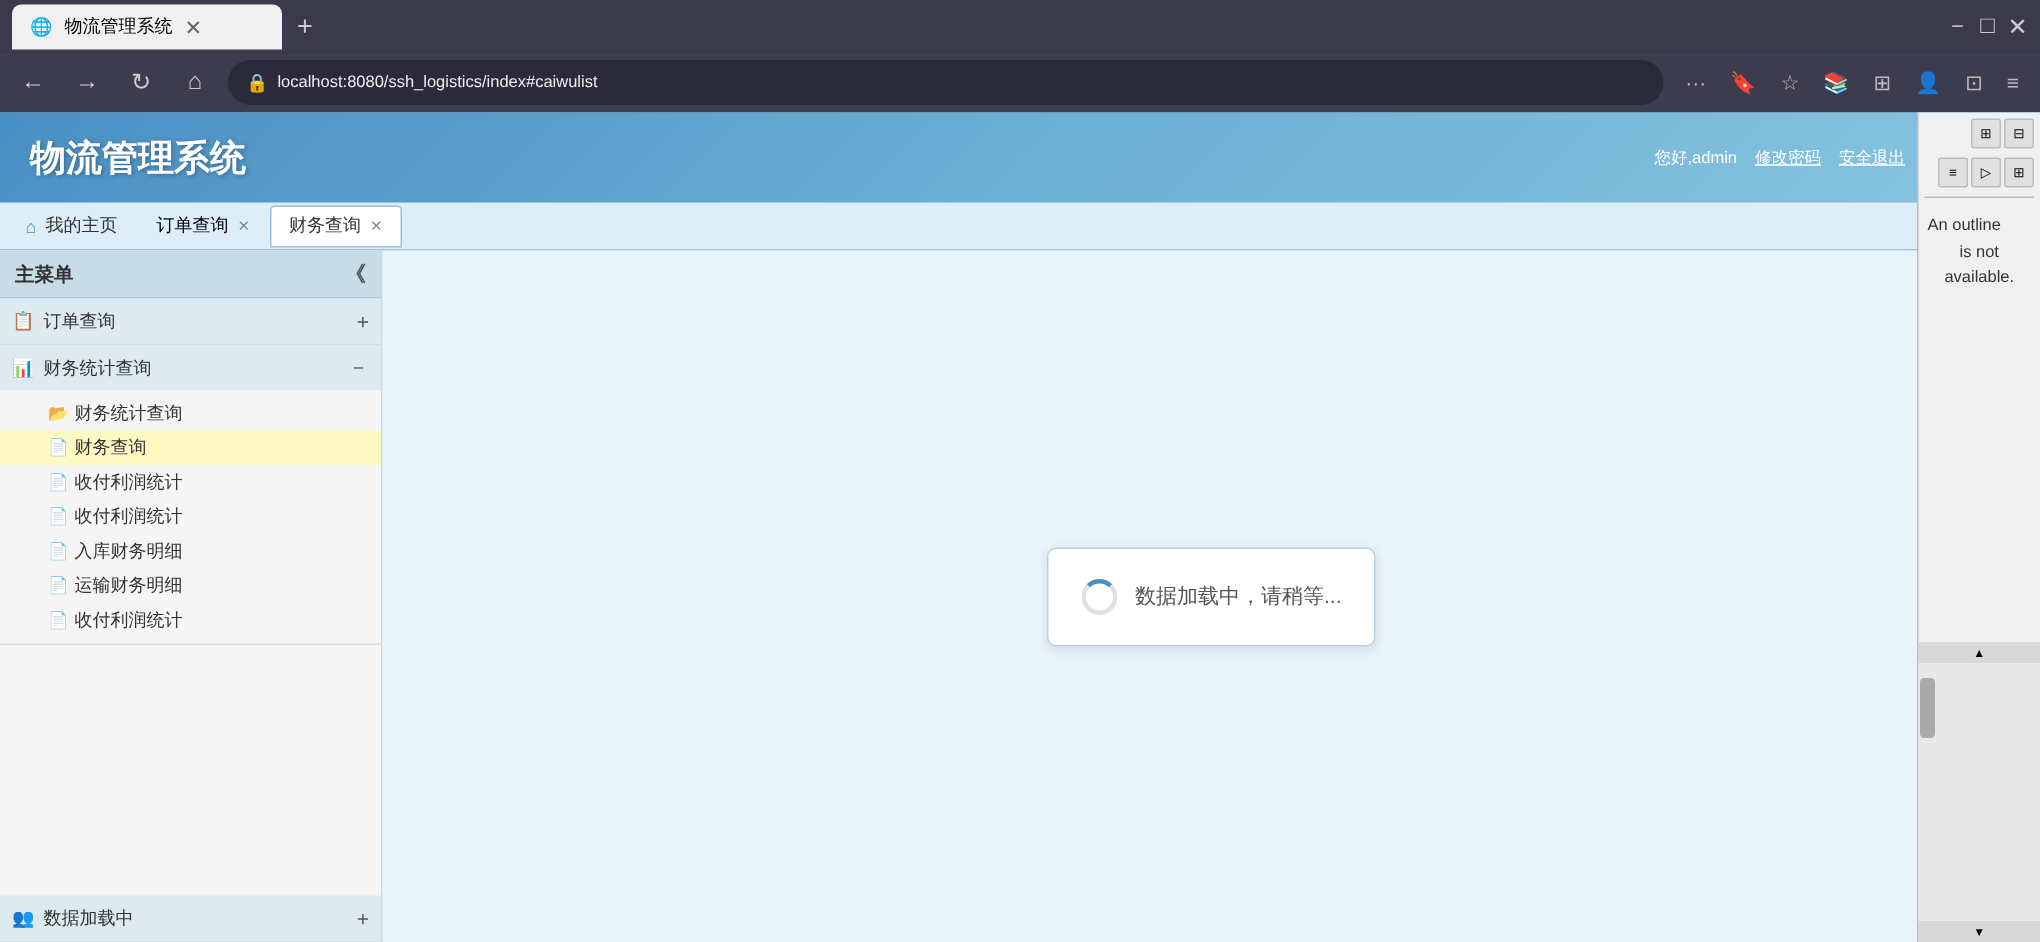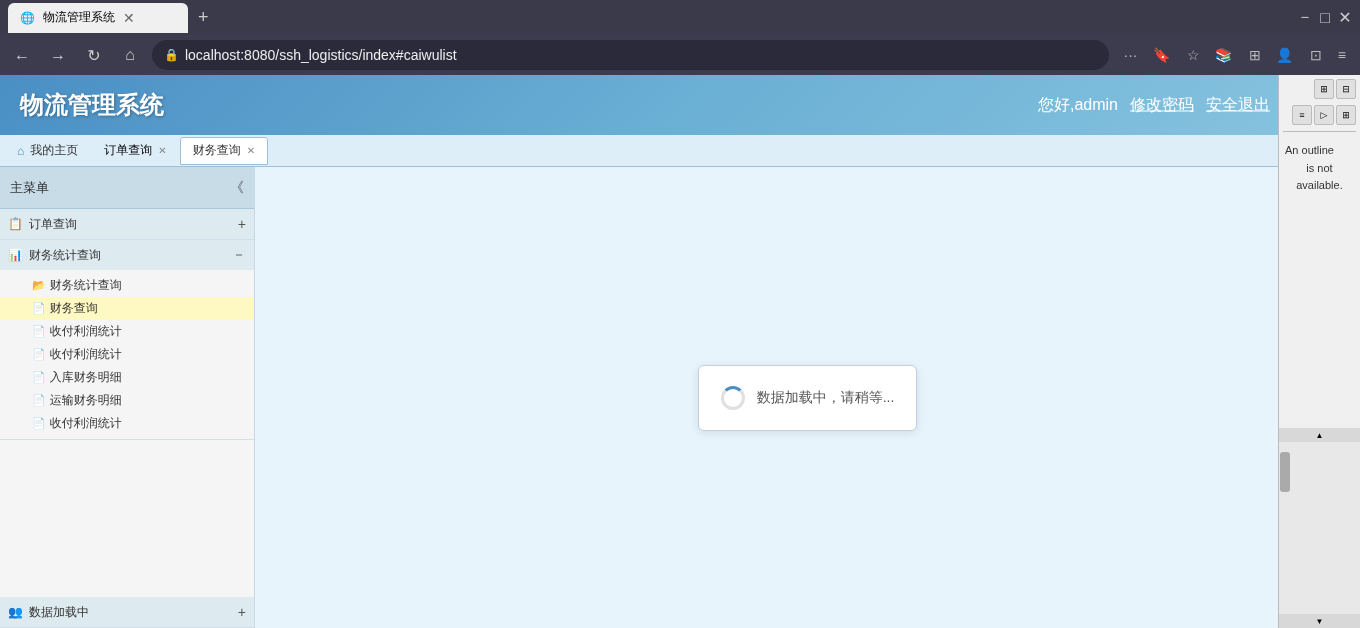--- a/index.html
+++ b/index.html
@@ -12,48 +12,48 @@
     .browser-tab { background: #f0f0f0; border-radius: 6px 6px 0 0; padding: 4px 12px; font-size: 12px; display: flex; align-items: center; gap: 8px; min-width: 180px; height: 30px; }
     .tab-close { font-size: 14px; color: #666; cursor: pointer; }
     .new-tab-btn { color: #ccc; font-size: 18px; cursor: pointer; padding: 2px 6px; }
     .window-controls { display: flex; gap: 6px; margin-left: auto; }
     .win-btn { width: 14px; height: 14px; border: none; background: transparent; color: #ccc; font-size: 16px; cursor: pointer; display: flex; align-items: center; justify-content: center; }
 
     .browser-toolbar { background: #3c3c4e; height: 40px; display: flex; align-items: center; padding: 0 8px; gap: 8px; }
     .nav-btn { background: none; border: none; color: #ccc; font-size: 16px; cursor: pointer; width: 28px; height: 28px; display: flex; align-items: center; justify-content: center; border-radius: 50%; }
     .address-bar-container { flex: 1; background: #2a2a3a; border-radius: 20px; height: 30px; display: flex; align-items: center; padding: 0 12px; gap: 6px; }
     .address-bar-container .lock-icon { color: #aaa; font-size: 12px; }
-    .address-bar { flex: 1; background: transparent; border: none; color: #eee; font-size: 14px; outline: none; }
+    .address-bar { flex: 1; background: transparent; border: none; color: #eee; font-size: 11px; outline: none; }
     .toolbar-actions { display: flex; gap: 4px; }
     .toolbar-icon-btn { background: none; border: none; color: #bbb; font-size: 14px; cursor: pointer; padding: 4px 6px; }
 
     
     .main-browser-content { flex: 1; display: flex; flex-direction: column; background: #cce0f0; position: relative; }
 
     
     .app-header { background: linear-gradient(135deg, #4a8fc4 0%, #6aafd4 50%, #88c4e0 100%); height: 60px; display: flex; align-items: center; padding: 0 20px; position: relative; }
     .app-title { font-size: 24px; font-weight: bold; color: #fff; text-shadow: 1px 1px 3px rgba(0,0,0,0.3); }
-    .header-actions { position: absolute; right: 90px; top: 50%; transform: translateY(-50%); display: flex; gap: 12px; font-size: 16px; color: #fff; }
+    .header-actions { position: absolute; right: 90px; top: 50%; transform: translateY(-50%); display: flex; gap: 12px; font-size: 11px; color: #fff; }
     .header-link { color: #fff; cursor: pointer; text-decoration: underline; }
 
     
     .app-tabbar { background: #ddeef8; height: 32px; display: flex; align-items: center; border-bottom: 1px solid #a0c0d8; padding: 0 4px; }
     .app-tab { height: 28px; padding: 0 12px; display: flex; align-items: center; gap: 6px; font-size: 12px; cursor: pointer; border: 1px solid transparent; border-radius: 3px 3px 0 0; }
     .app-tab.home { background: transparent; color: #333; }
     .app-tab.active { background: #fff; border-color: #a0c0d8; color: #333; }
     .tab-home-icon { color: #4a8fc4; }
     .tab-x { font-size: 10px; color: #888; cursor: pointer; }
     .tab-dropdown { margin-left: auto; color: #666; cursor: pointer; padding: 2px 6px; }
 
     
     .app-body { flex: 1; display: flex; }
 
     
     .sidebar { width: 255px; background: #f5f5f5; border-right: 1px solid #c8d8e8; display: flex; flex-direction: column; }
-    .sidebar-header { background: #c8dce8; height: 42px; display: flex; align-items: center; padding: 0 10px; font-size: 13px; font-weight: normal; color: #333; border-bottom: 1px solid #a8c8dc; }
+    .sidebar-header { background: #c8dce8; height: 32px; display: flex; align-items: center; padding: 0 10px; font-size: 13px; font-weight: bold; color: #333; border-bottom: 1px solid #a8c8dc; }
     .sidebar-collapse { margin-left: auto; cursor: pointer; color: #555; font-size: 14px; }
     .sidebar-section { border-bottom: 1px solid #d0e0ea; }
     .sidebar-section-header { background: #ddeaef; height: 30px; display: flex; align-items: center; padding: 0 8px; cursor: pointer; font-size: 12px; color: #333; }
     .sidebar-section-header .section-icon { margin-right: 6px; color: #4a7a9b; }
     .sidebar-section-header .section-toggle { margin-left: auto; color: #555; font-size: 14px; }
     .sidebar-tree { padding: 4px 0; }
     .tree-item { display: flex; align-items: center; padding: 3px 8px; cursor: pointer; font-size: 12px; color: #333; }
     .tree-item.active { background: #fef8c3; }
     .tree-item .indent1 { width: 16px; }
     .tree-item .tree-icon { margin-right: 4px; font-size: 11px; color: #4a7a9b; }

